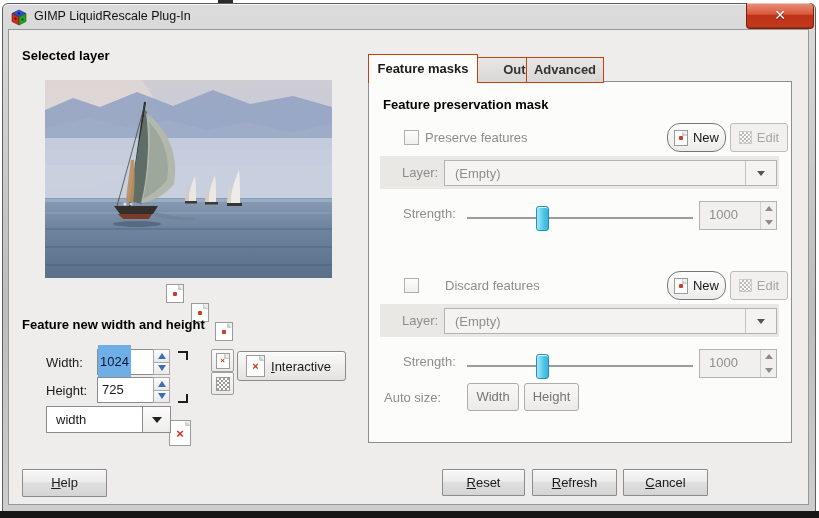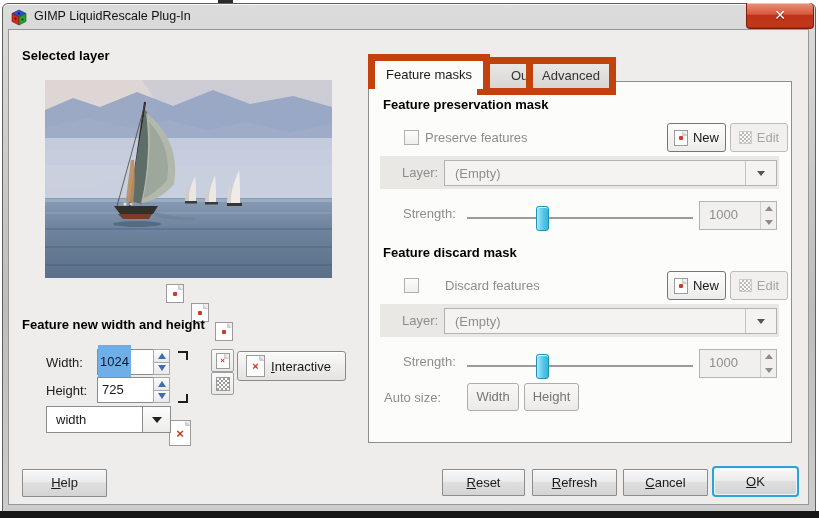--- a/index.html
+++ b/index.html
@@ -24,21 +24,21 @@
   .bottom-strip{left:0;top:511px;width:819px;height:7px;background:#161616;}
   .top-mark{left:218px;top:0;width:15px;height:3px;background:#2a2a2a;}
 
   
   .hdr{font-weight:bold;color:#000;}
   .gray{color:#8e8d8b;}
   .btn7{background:linear-gradient(180deg,#f7f7f7 0%,#ececec 45%,#dfdfdf 50%,#d4d4d4 100%);
         border:1px solid #8c8c8c;border-radius:1px;text-align:center;cursor:pointer;
         box-shadow:inset 0 1px 0 rgba(255,255,255,.9);}
   .btn7 u{text-decoration:underline;}
-  .btn-new{background:linear-gradient(180deg,#fdfdfd,#ececea);border:1px solid #767676;border-radius:3px;
+  .btn-new{background:linear-gradient(180deg,#fdfdfd,#ececea);border:1px solid #767676;border-radius:13px;
         display:flex;align-items:center;justify-content:center;gap:5px;cursor:pointer;text-align:center;}
   .btn-dis{background:#f1f0ef;border:1px solid #bdbcba;border-radius:3px;color:#a6a5a2;
         display:flex;align-items:center;justify-content:center;gap:5px;}
   .field{background:#fff;border:1px solid #8c8c8c;}
   .checker{background-color:#fff;
      background-image:linear-gradient(45deg,#9a9a9a 25%,transparent 25%,transparent 75%,#9a9a9a 75%),
                       linear-gradient(45deg,#9a9a9a 25%,transparent 25%,transparent 75%,#9a9a9a 75%);
      background-size:4px 4px;background-position:0 0,2px 2px;}
   .page{position:relative;background:#fff;border:1px solid #9b9b9b;}
   .page::before{content:'';position:absolute;top:0;right:0;width:5px;height:5px;
@@ -61,21 +61,21 @@
   .tri-dn-b{width:0;height:0;border-left:4px solid transparent;border-right:4px solid transparent;border-top:6px solid #3c6fb2;}
   .tri-dn-k{width:0;height:0;border-left:5px solid transparent;border-right:5px solid transparent;border-top:6px solid #222;}
   .combo{background:#f4f3f1;border:1px solid #b3b2b0;display:flex;align-items:center;color:#8f8e8c;}
   .combo .cval{flex:1;padding-left:10px;}
   .combo .carr{width:30px;align-self:stretch;border-left:1px solid #c4c3c1;display:flex;align-items:center;justify-content:center;cursor:pointer;}
   .strip{background:#e9e8e5;}
   .bracket-t{width:8px;height:7px;border-top:2px solid #1c1c1c;border-right:2px solid #1c1c1c;}
   .bracket-b{width:8px;height:7px;border-bottom:2px solid #1c1c1c;border-right:2px solid #1c1c1c;}
 
   
-  .tab{border:7px solid #c2410c;text-align:center;cursor:pointer;}
+  .tab{border:1px solid #c2410c;text-align:center;cursor:pointer;font-weight:bold;}
   .tab-active{background:#fcfcfb;border-bottom:none;z-index:3;line-height:28px;}
   .tab-idle{background:linear-gradient(180deg,#e9e7e5,#d9d7d4);line-height:24px;color:#333;}
   .panel{background:#fcfcfb;border:1px solid #8e8e8e;z-index:1;}
 
   .mini-btn{background:linear-gradient(180deg,#fafafa,#e9e9e8);border:1px solid #9f9e9c;border-radius:2px;
      display:flex;align-items:center;justify-content:center;cursor:pointer;}
   .flat-btn{background:linear-gradient(180deg,#f8f7f6,#eceBea);border:1px solid #aeadab;border-radius:3px;
      color:#76756f;text-align:center;cursor:pointer;}
   .interactive-btn{background:linear-gradient(180deg,#fbfbfa 0%,#efeeec 50%,#e4e3e1 100%);
      border:1px solid #8a8a8a;border-radius:3px;display:flex;align-items:center;gap:6px;
@@ -263,21 +263,20 @@
     <span class="spin-arrows">
       <div>
           <span class="tri-up-g"></span>
         </div>
       <div>
           <span class="tri-dn-g"></span>
         </div>
     </span>
   </div>
 
-  <div class="abs hdr" style="left:383px;top:245px;z-index:2;">Feature discard mask</div>
 
   <div class="abs cb" style="left:404px;top:278px;z-index:2;"></div>
   <div class="abs gray" style="left:425px;top:278px;z-index:2;margin-left:20px;">Discard features</div>
 
   <div class="abs btn-new" style="left:667px;top:271px;width:57px;height:27px;z-index:2;">
     <div class="page page-dot" style="width:12px;height:14px;"></div>
     <span>New</span>
   </div>
   <div class="abs btn-dis" style="left:730px;top:271px;width:56px;height:27px;z-index:2;">
     <div class="checker" style="width:11px;height:11px;border:1px solid #b4b3b1;opacity:.6;"></div>
@@ -321,20 +320,15 @@
   </div>
   <div class="abs btn7" style="left:442px;top:469px;width:81px;height:25px;line-height:25px;">
     <span><u>R</u>eset</span>
   </div>
   <div class="abs btn7" style="left:532px;top:469px;width:83px;height:25px;line-height:25px;">
     <span><u>R</u>efresh</span>
   </div>
   <div class="abs btn7" style="left:623px;top:469px;width:83px;height:25px;line-height:25px;">
     <span><u>C</u>ancel</span>
   </div>
-  <div class="abs ok-wrap" style="left:712px;top:466px;width:81px;height:25px;">
-    <div class="btn7" style="width:100%;height:100%;line-height:25px;border:none;border-radius:2px;">
-      <span><u>O</u>K</span>
-    </div>
-  </div>
 
   <div class="abs bottom-strip"></div>
 </div>
 
 </body></html>

